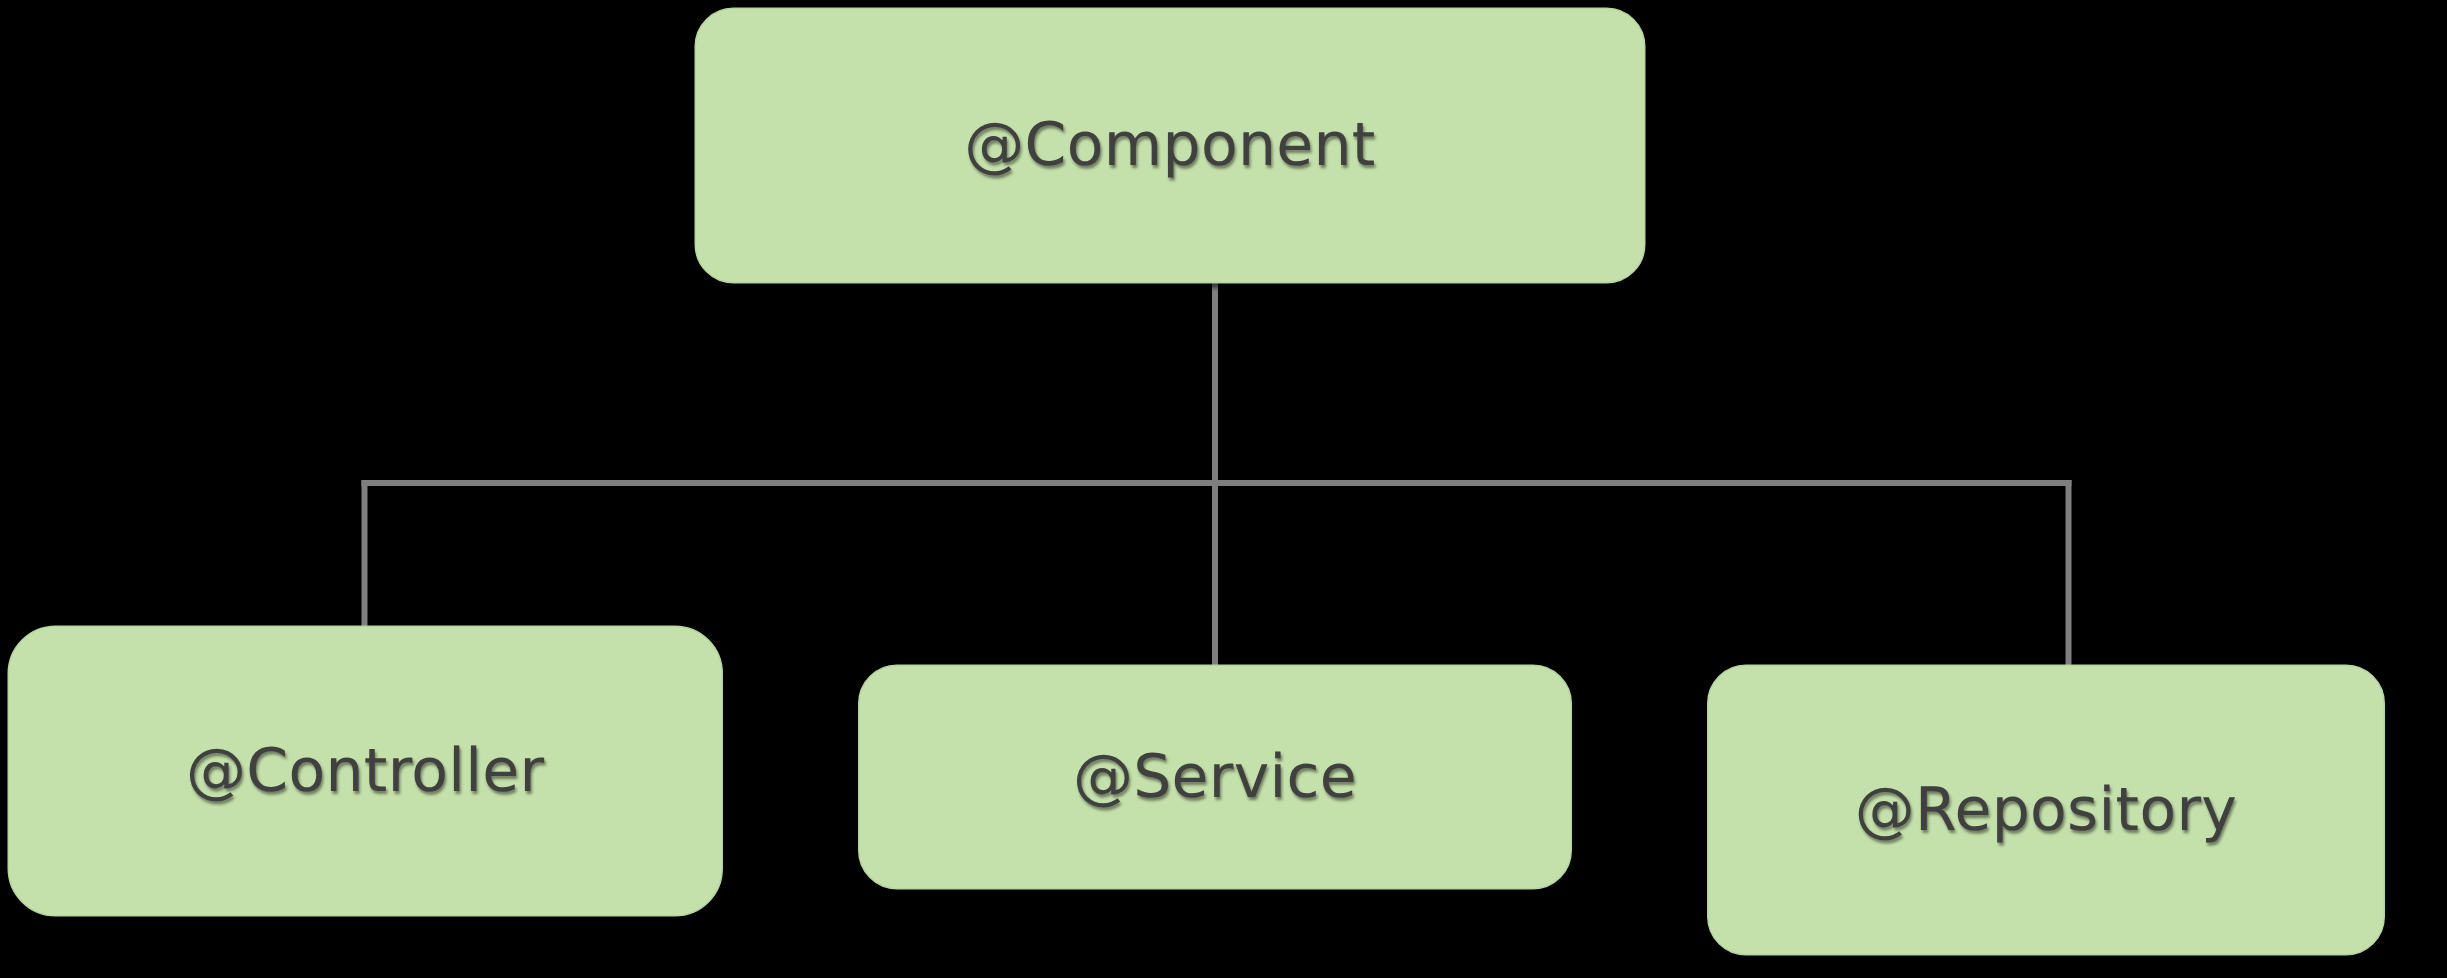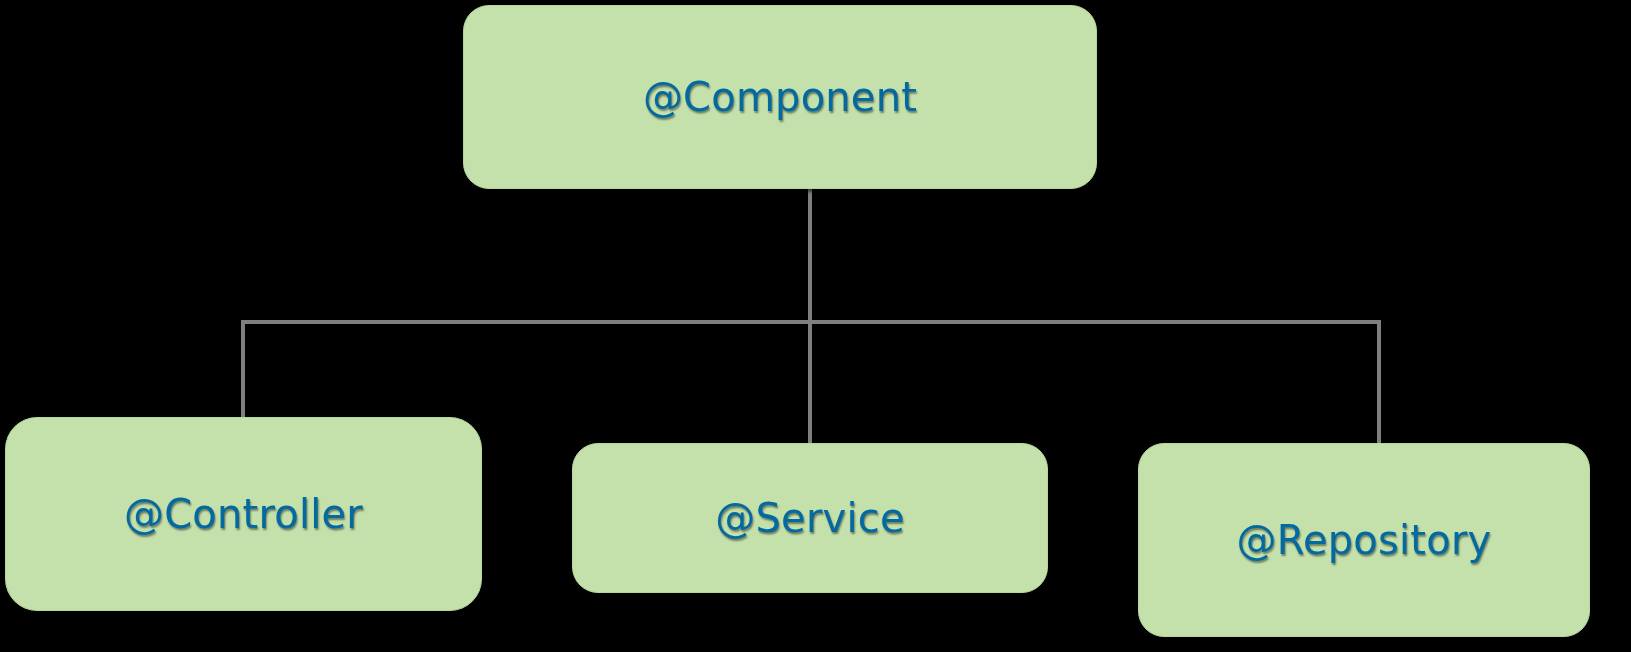--- a/index.html
+++ b/index.html
@@ -64,21 +64,21 @@
     border-radius: 26px;
     display: flex;
     align-items: center;
     justify-content: center;
     box-shadow: 2px 3px 3px rgba(0, 0, 0, 0.55);
   }
   .node-label {
     font-family: "DejaVu Sans", sans-serif;
     font-size: 40px;
     font-weight: 400;
-    color: #0369a1;
+    color: #404040;
     letter-spacing: 0.2px;
     white-space: nowrap;
     text-shadow: 1px 2px 2px rgba(0, 0, 0, 0.45);
   }
 
   .node-component  { left: 463px;  top: 5px;   width: 634px; height: 184px; }
   .node-controller { left: 5px;    top: 417px; width: 477px; height: 194px; border-radius: 32px; }
   .node-service    { left: 572px;  top: 443px; width: 476px; height: 150px; }
   .node-repository { left: 1138px; top: 443px; width: 452px; height: 194px; }
 </style>

